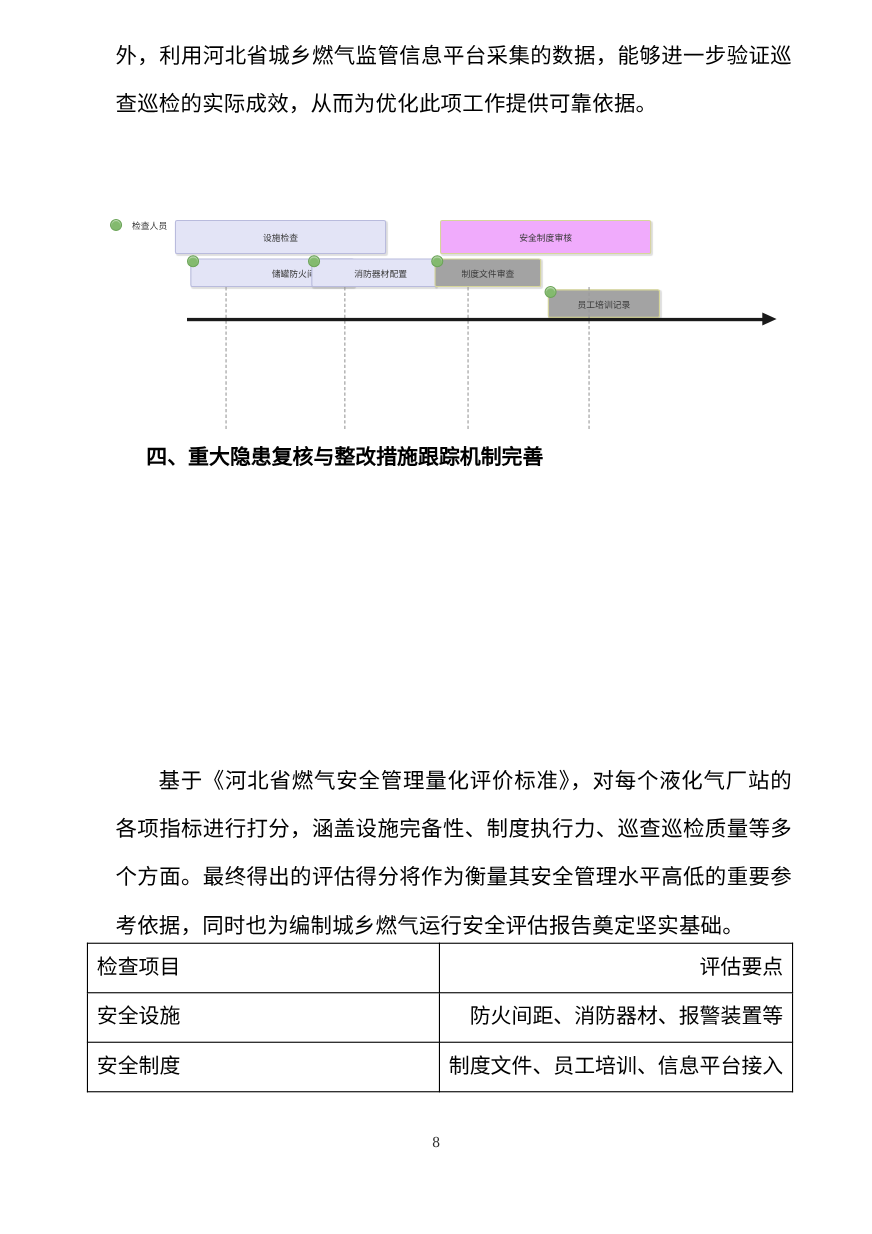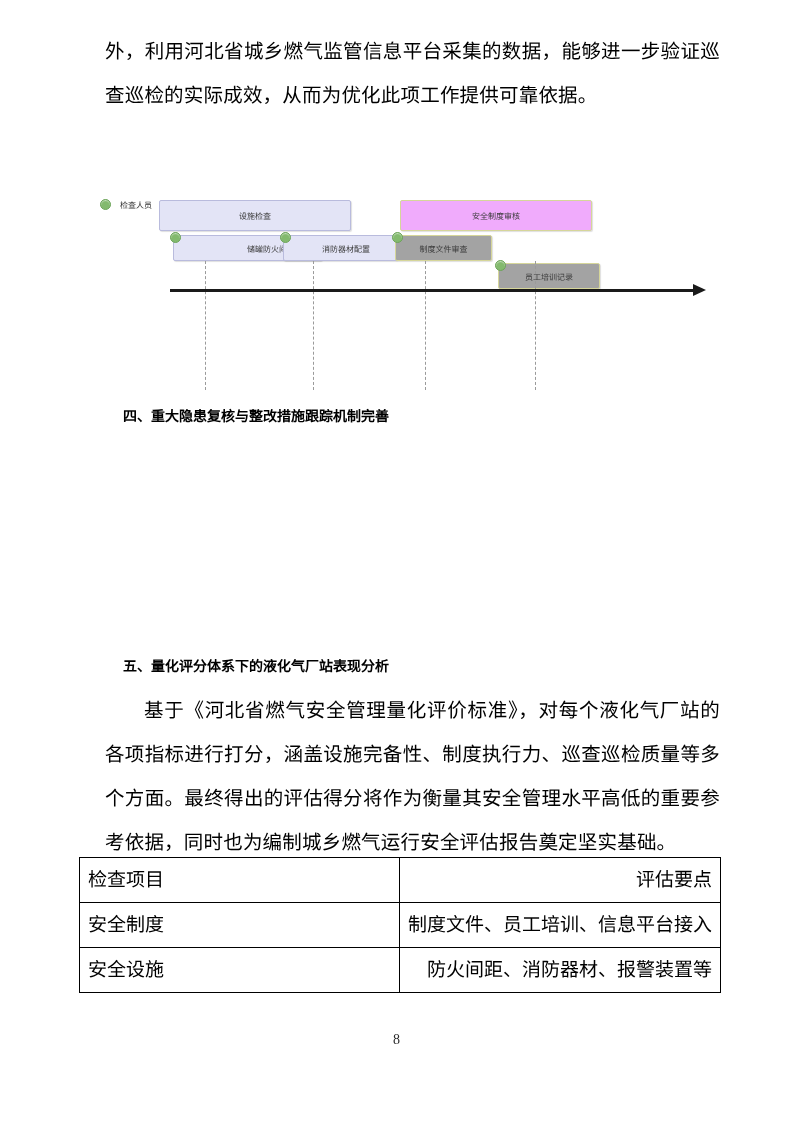--- a/index.html
+++ b/index.html
@@ -35,21 +35,21 @@
     letter-spacing: 0.2px;
     margin-left: 28px;
   }
   .indent {
     text-indent: 2em;
   }
   .heading {
     position: absolute;
     left: 95px;
     width: 615px;
-    font-size: 14px;
+    font-size: 19px;
     line-height: 44px;
     font-weight: bold;
     text-indent: 2em;
   }
 
   
   .diagram {
     position: absolute;
     left: 95px;
     top: 185px;
@@ -232,36 +232,35 @@
     <div class="dashed-line" style="left:330px; top:76px; height:129px;"></div>
     <div class="dashed-line" style="left:440px; top:76px; height:129px;"></div>
 
     <div class="axis-line"></div>
     <div class="axis-arrow"></div>
   </div>
 
   <div class="heading" style="top:395px;">四、重大隐患复核与整改措施跟踪机制完善</div>
 
 
-  <div class="heading" style="top:645px;">五、量化评分体系下的液化气厂站表现分析</div>
 
   <div class="text-block indent" style="top:689px;">基于《河北省燃气安全管理量化评价标准》，对每个液化气厂站的各项指标进行打分，涵盖设施完备性、制度执行力、巡查巡检质量等多个方面。最终得出的评估得分将作为衡量其安全管理水平高低的重要参考依据，同时也为编制城乡燃气运行安全评估报告奠定坚实基础。</div>
 
   <table class="data-table">
     <tbody>
       <tr>
         <td class="col-item">检查项目</td>
         <td class="col-point">评估要点</td>
       </tr>
       <tr>
+        <td class="col-item">安全设施</td>
+        <td class="col-point">防火间距、消防器材、报警装置等</td>
+      </tr>
+      <tr>
         <td class="col-item">安全制度</td>
         <td class="col-point">制度文件、员工培训、信息平台接入</td>
       </tr>
-      <tr>
-        <td class="col-item">安全设施</td>
-        <td class="col-point">防火间距、消防器材、报警装置等</td>
-      </tr>
     </tbody>
   </table>
 
   <div class="page-number">8</div>
 
 </div>
 
 </body></html>

